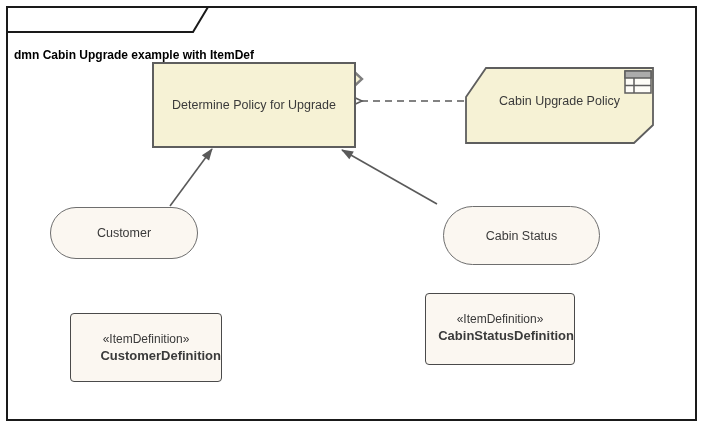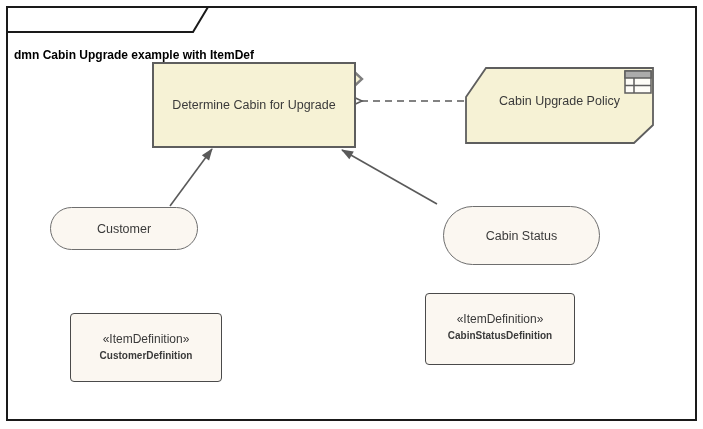--- a/index.html
+++ b/index.html
@@ -19,29 +19,29 @@
 
   .frame-rect{fill:none;stroke:var(--frame-black);stroke-width:2;}
   .frame-tab{fill:#ffffff;stroke:var(--frame-black);stroke-width:2;}
   .tab-label{position:absolute;left:14px;top:11px;font-size:12px;font-weight:bold;color:#000;white-space:nowrap;margin-top:37px;}
 
   .node{position:absolute;box-sizing:border-box;display:flex;align-items:center;justify-content:center;
         text-align:center;color:var(--text-dark);font-size:12.5px;}
   .decision{left:152px;top:62px;width:204px;height:86px;background:var(--node-fill-yellow);
             border:2px solid var(--border-gray);}
   .oval{background:var(--node-fill-cream);border:1.5px solid #6e6e6e;}
-  .oval.customer{left:50px;top:207px;width:148px;height:43px;border-radius:29px;}
+  .oval.customer{left:50px;top:207px;width:148px;height:52px;border-radius:29px;}
   .oval.cabin-status{left:443px;top:206px;width:157px;height:59px;border-radius:30px;}
   .policy-label{left:466px;top:68px;width:187px;height:65px;background:transparent;}
 
   .itemdef{position:absolute;box-sizing:border-box;background:var(--node-fill-cream);
            border:1.5px solid var(--border-dark);border-radius:4px;text-align:center;
            color:var(--text-dark);padding-top:17px;}
   .itemdef .stereotype{font-size:12px;line-height:16px;}
-  .itemdef .name{font-size:10px;font-weight:bold;line-height:17px;}
+  .itemdef .name{font-size:13px;font-weight:bold;line-height:17px;text-align:right;}
   .itemdef.customer-def{left:70px;top:313px;width:152px;height:69px;}
   .itemdef.cabin-status-def{left:425px;top:293px;width:150px;height:72px;}
 
   .connector{stroke:var(--connector-gray);stroke-width:1.6;fill:none;}
   .dashed{stroke-dasharray:7 5;}
   .headFilled{fill:var(--connector-gray);stroke:none;}
   .headOpen{fill:none;stroke:var(--connector-gray);stroke-width:1.6;}
   .shape-outline{fill:var(--node-fill-yellow);stroke:var(--border-gray);stroke-width:1.8;}
   .icon-stroke{stroke:var(--icon-gray);stroke-width:2.4;fill:var(--node-fill-yellow);}
   .tbl-stroke{stroke:var(--border-gray);stroke-width:1.5;fill:#fdfcf7;}
@@ -81,21 +81,21 @@
 
     <g>
       <path class="icon-stroke" d="M342,66 L356,79 L342,92 Z"></path>
       <path class="icon-stroke" d="M348,66 L362,79 L348,92 Z"></path>
     </g>
   </svg>
 
   <div class="tab-label">dmn Cabin Upgrade example with ItemDef</div>
 
   <div class="node decision">
-    <span>Determine Cabin for Upgrade</span>
+    <span>Determine Policy for Upgrade</span>
   </div>
 
   <div class="node policy-label">
     <span>Cabin Upgrade Policy</span>
   </div>
 
   <div class="node oval customer">
     <span>Customer</span>
   </div>
   <div class="node oval cabin-status">

